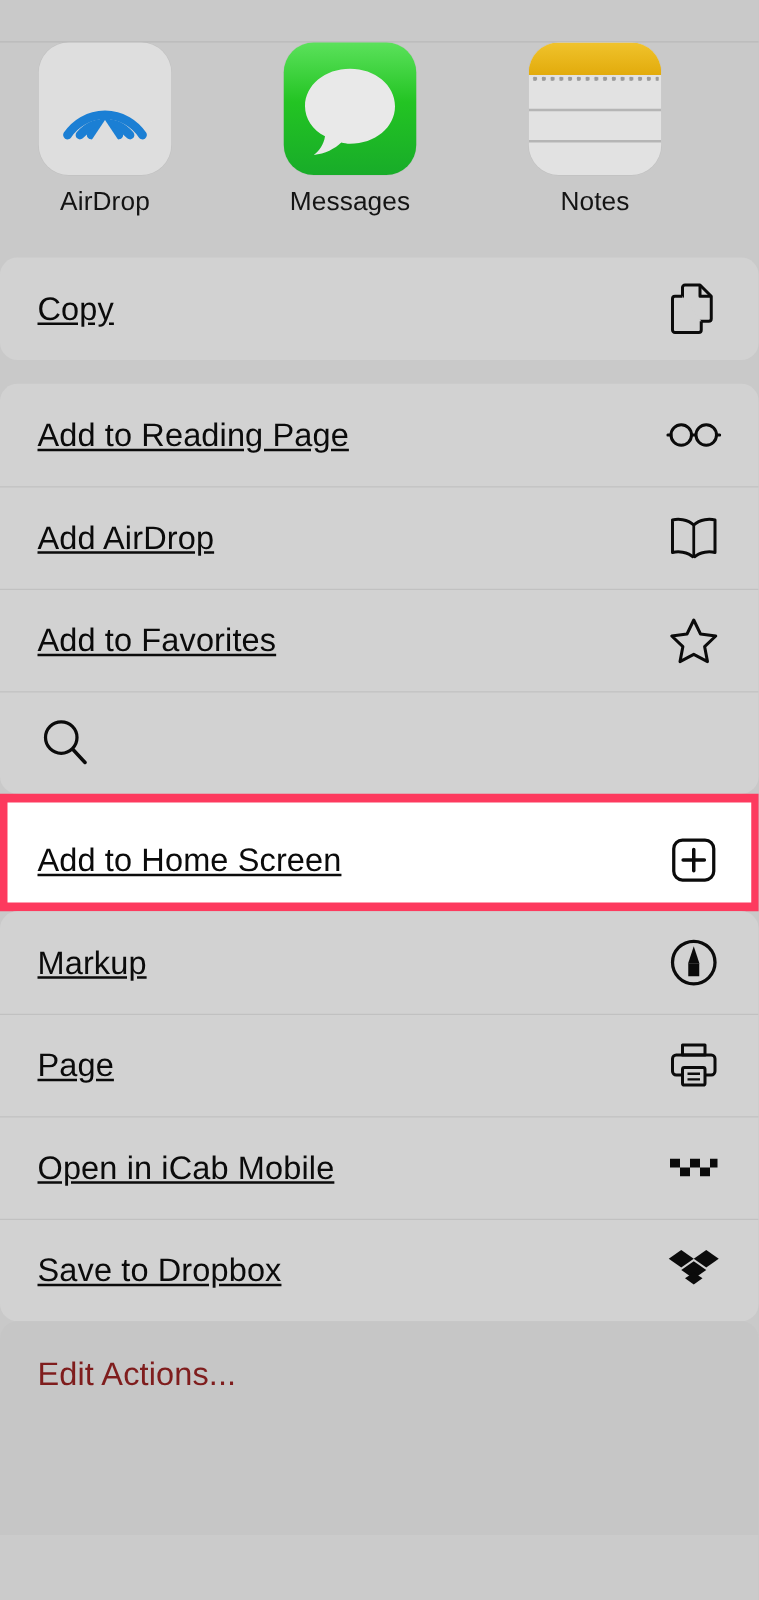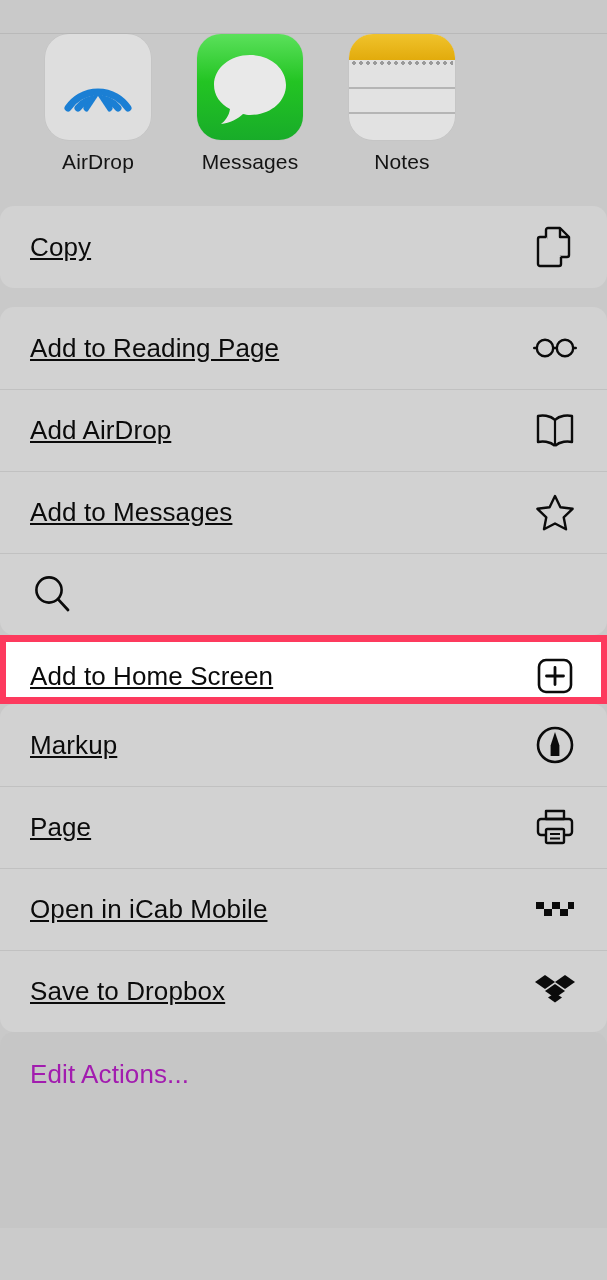--- a/index.html
+++ b/index.html
@@ -34,22 +34,23 @@
   .apps-topline {
     position: absolute;
     left: 0; right: 0; top: 33px;
     height: 1px;
     background: #b9b9b9;
   }
   .apps-row {
     position: absolute;
     left: 0; right: 0; top: 34px;
     display: flex;
-    padding-left: 22px;
+    padding-left: 8px;
     box-sizing: border-box;
+    gap: 44px;
   }
   .app {
     width: 152px;
     flex: 0 0 auto;
     display: flex;
     flex-direction: column;
     align-items: center;
   }
   .app-icon {
     width: 106px;
@@ -139,42 +140,42 @@
   .row-icon svg { display: block; }
 
   
   .hl-wrap {
     background: #fd3a5e;
     padding: 7px 6px;
     box-sizing: border-box;
   }
   .hl-wrap .row {
     background: #ffffff;
-    height: 55px;
+    height: 80px;
     padding: 12px 24px 0 24px;
   }
   .hl-wrap .row::before { display: none; }
 
   
   .edit-group {
     background: #c6c6c6;
     border-radius: 14px 14px 0 0;
     margin-top: 0;
     flex: 1 1 auto;
   }
   .edit-row {
     height: 84px;
     display: flex;
     align-items: center;
     padding: 0 30px;
     box-sizing: border-box;
   }
   .edit-label {
     font-size: 26px;
-    color: #a21caf;
+    color: #7f1d1d;
     letter-spacing: 0.1px;
   }
   .bottom-pad {
     height: 52px;
     background: #cbcbcb;
     flex: 0 0 auto;
   }
 </style>
 </head>
 <body>
@@ -257,21 +258,21 @@
         <span class="row-icon">
           <svg width="40" height="34" viewBox="0 0 40 34">
             <path d="M20 7 C15 2 7 2 3 3 v26 c4 -1 12 -1 17 4" fill="none" stroke="#0b0b0b" stroke-width="2.4" stroke-linejoin="round"></path>
             <path d="M20 7 C25 2 33 2 37 3 v26 c-4 -1 -12 -1 -17 4" fill="none" stroke="#0b0b0b" stroke-width="2.4" stroke-linejoin="round"></path>
             <path d="M20 7 v26" stroke="#0b0b0b" stroke-width="2.2"></path>
           </svg>
         </span>
       </div>
 
       <div class="row">
-        <span class="row-label">Add to Messages</span>
+        <span class="row-label">Add to Favorites</span>
         <span class="row-icon">
           <svg width="40" height="38" viewBox="0 0 40 38">
             <path d="M20 3 L25.4 14.2 L37.6 15.8 L28.7 24.3 L31 36.3 L20 30.5 L9 36.3 L11.3 24.3 L2.4 15.8 L14.6 14.2 Z" fill="none" stroke="#0b0b0b" stroke-width="2.4" stroke-linejoin="round"></path>
           </svg>
         </span>
       </div>
 
       <div class="row">
         <span class="row-icon">
           <svg width="40" height="40" viewBox="0 0 40 40">

